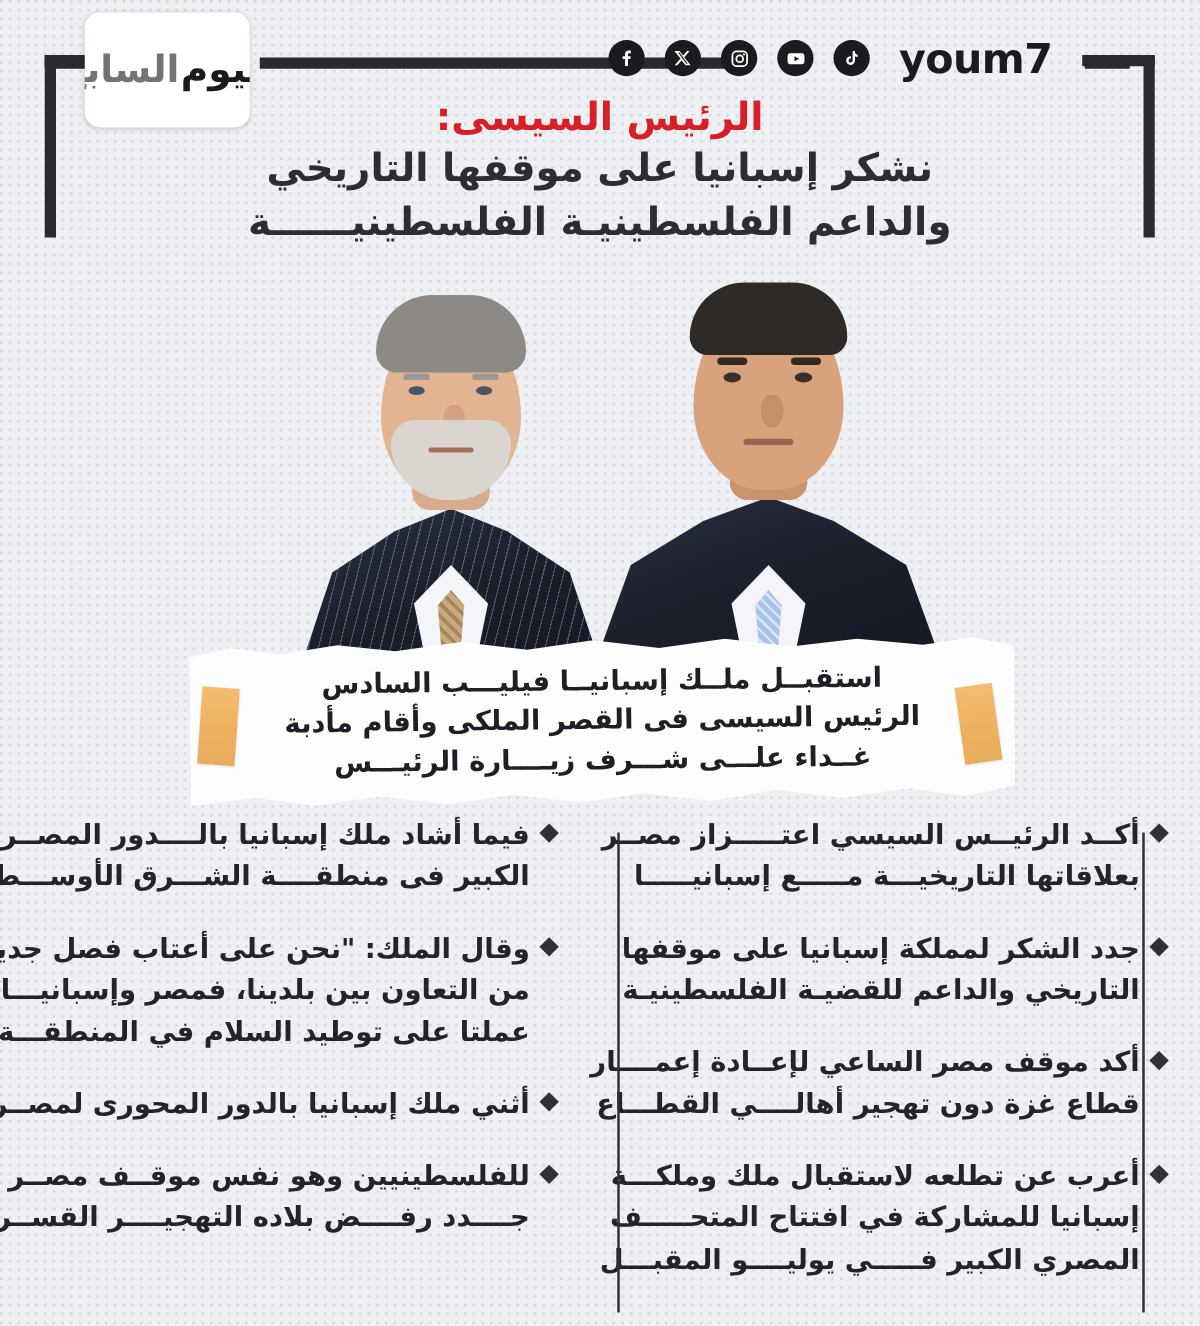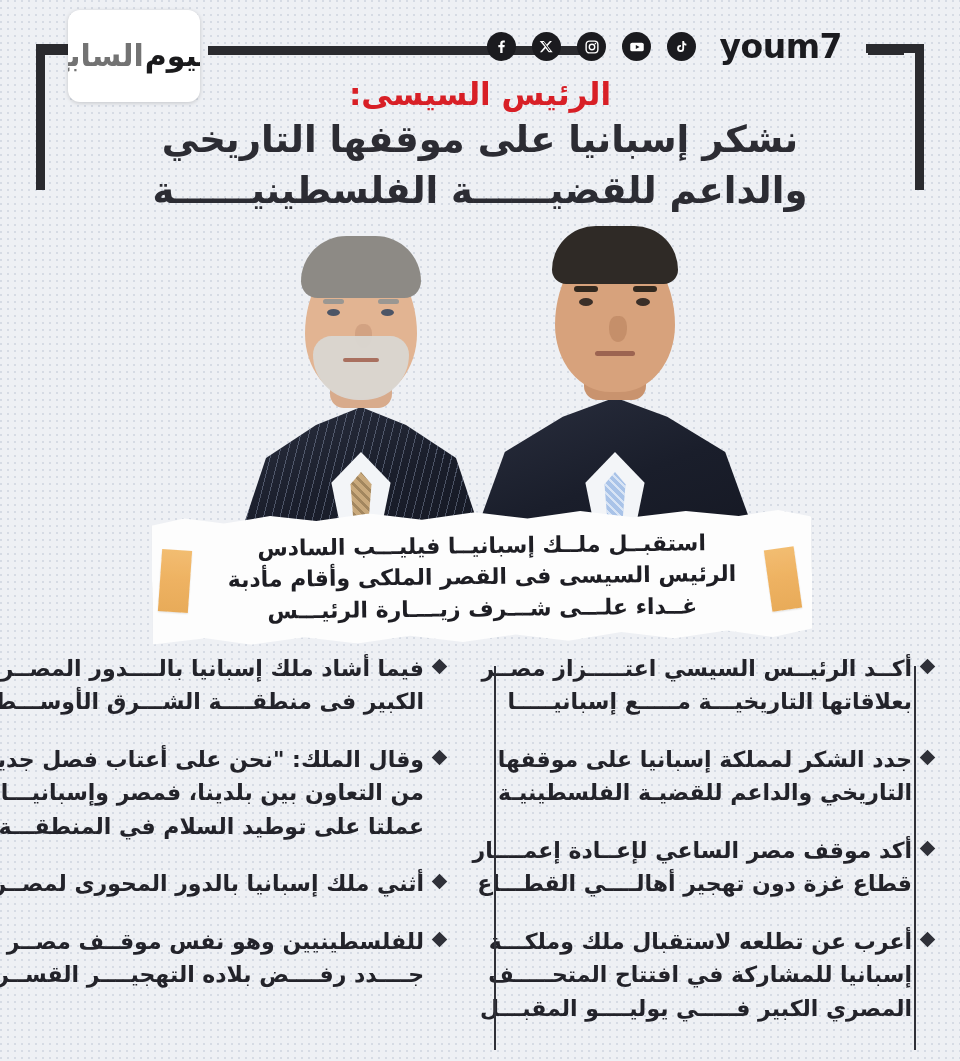--- a/index.html
+++ b/index.html
@@ -146,21 +146,21 @@
     padding: 0 86px;
   }
   .headline .kicker {
     font-size: 31px;
     font-weight: bold;
     color: #d81f26;
     line-height: 1.18;
     letter-spacing: -0.4px;
   }
   .headline .main {
-    font-size: 37px;
+    font-size: 31px;
     font-weight: bold;
     color: #2c2c33;
     line-height: 1.34;
     letter-spacing: -0.4px;
     margin-top: 2px;
   }
 
   
   .photos {
     position: absolute;
@@ -441,21 +441,21 @@
       </span>
       <span class="brandname">youm7</span>
     </div>
 
     <div class="rule-right"></div>
   </div>
 
   <div class="headline">
     <div class="kicker">الرئيس السيسى:</div>
     <div class="main">نشكر إسبانيا على موقفها التاريخي</div>
-    <div class="main">والداعم للقضيــــــة الفلسطينيــــــة</div>
+    <div class="main">والداعم الفلسطينيـة الفلسطينيــــــة</div>
   </div>
 
   <div class="photos">
 
     <div class="person felipe">
       <div class="suit">
           <div class="stripes"></div>
         </div>
       <div class="shirt"></div>
       <div class="tie tie-felipe"></div>

